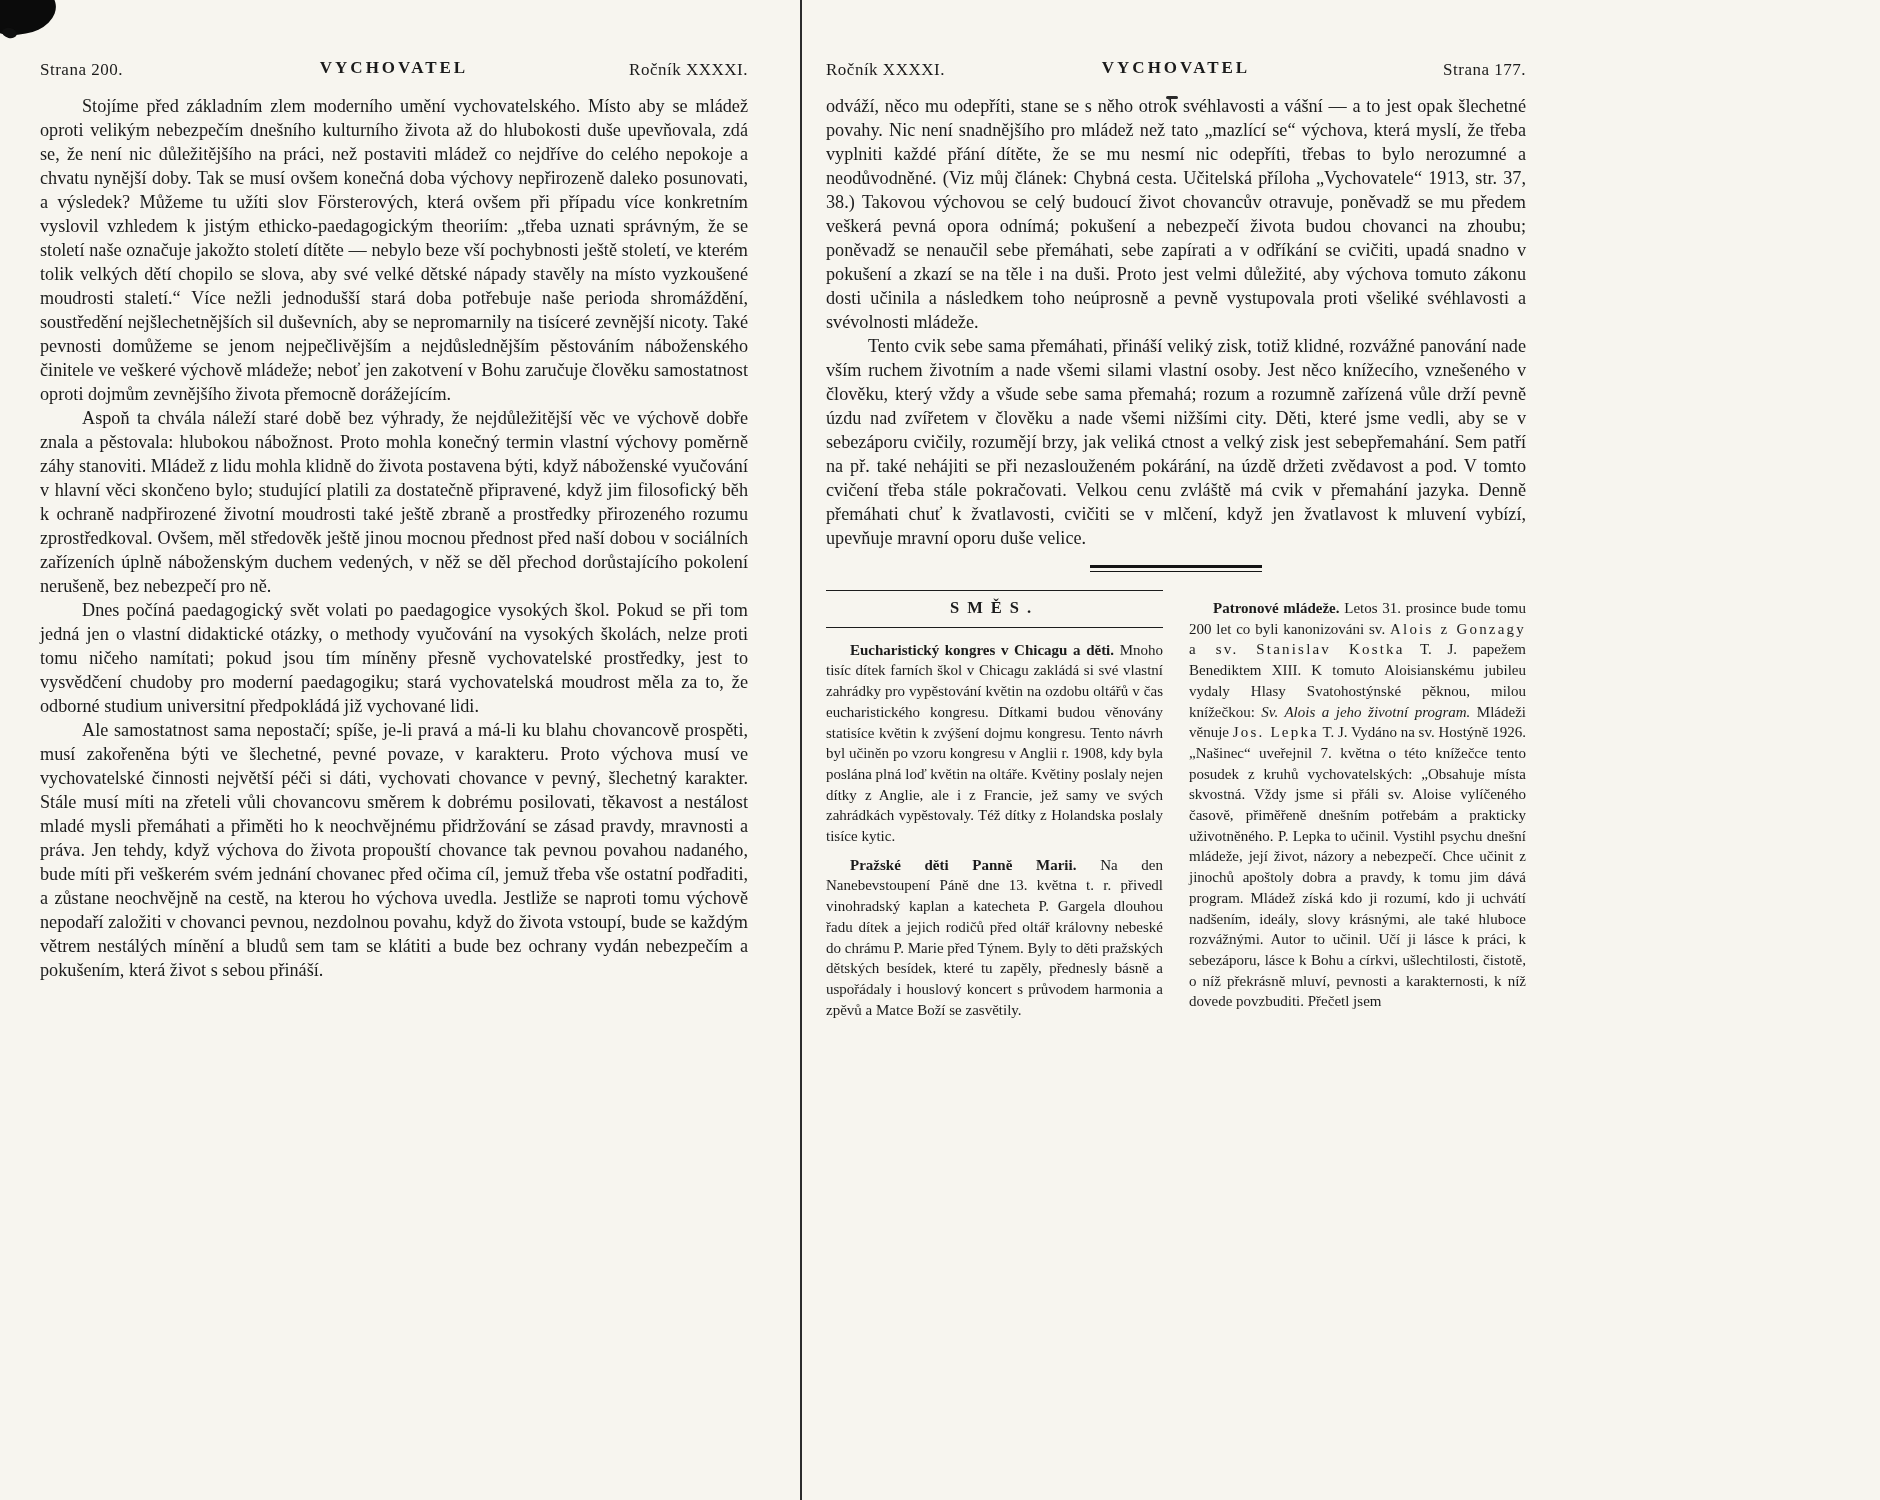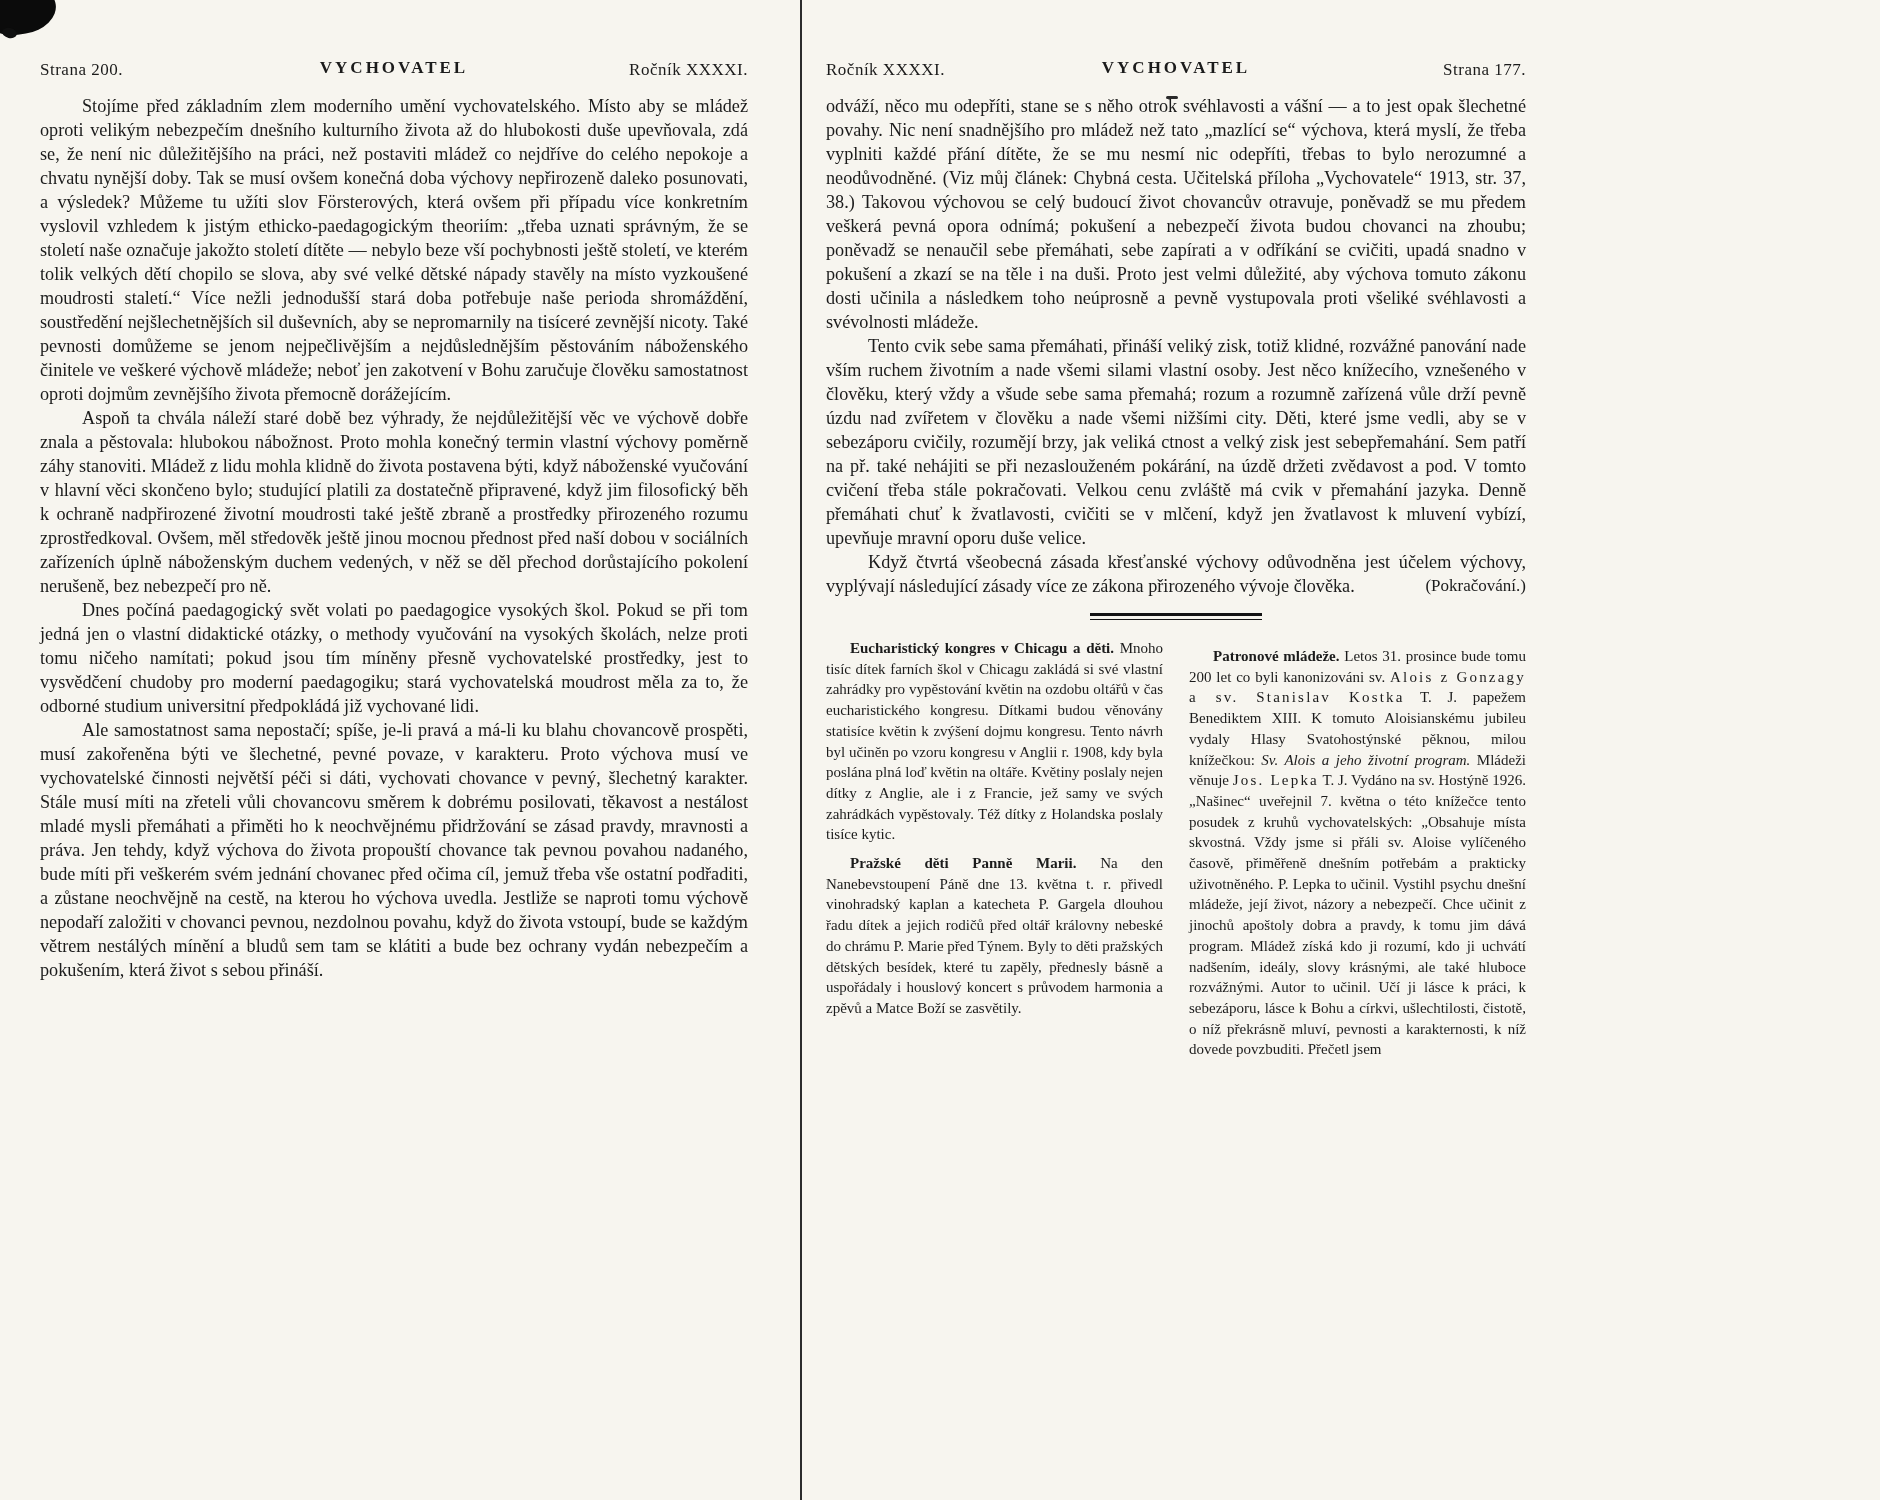--- a/index.html
+++ b/index.html
@@ -87,28 +87,32 @@
   <section class="page page--right">
     <header class="page-header">
       <span class="ph-side ph-left">Ročník XXXXI.</span>
       <div class="ph-center">VYCHOVATEL</div>
       <span class="ph-side ph-right">Strana 177.</span>
     </header>
 
     <div class="page-body">
       <p class="no-indent">odváží, něco mu odepříti, stane se s něho otrok svéhlavosti a vášní — a to jest opak šlechetné povahy. Nic není snadnějšího pro mládež než tato „mazlící se“ výchova, která myslí, že třeba vyplniti každé přání dítěte, že se mu nesmí nic odepříti, třebas to bylo nerozumné a neodůvodněné. (Viz můj článek: Chybná cesta. Učitelská příloha „Vychovatele“ 1913, str. 37, 38.) Takovou výchovou se celý budoucí život chovancův otravuje, poněvadž se mu předem veškerá pevná opora odnímá; pokušení a nebezpečí života budou chovanci na zhoubu; poněvadž se nenaučil sebe přemáhati, sebe zapírati a v odříkání se cvičiti, upadá snadno v pokušení a zkazí se na těle i na duši. Proto jest velmi důležité, aby výchova tomuto zákonu dosti učinila a následkem toho neúprosně a pevně vystupovala proti všeliké svéhlavosti a svévolnosti mládeže.</p>
       <p>Tento cvik sebe sama přemáhati, přináší veliký zisk, totiž klidné, rozvážné panování nade vším ruchem životním a nade všemi silami vlastní osoby. Jest něco knížecího, vznešeného v člověku, který vždy a všude sebe sama přemahá; rozum a rozumně zařízená vůle drží pevně úzdu nad zvířetem v člověku a nade všemi nižšími city. Děti, které jsme vedli, aby se v sebezáporu cvičily, rozumějí brzy, jak veliká ctnost a velký zisk jest sebepřemahání. Sem patří na př. také nehájiti se při nezaslouženém pokárání, na úzdě držeti zvědavost a pod. V tomto cvičení třeba stále pokračovati. Velkou cenu zvláště má cvik v přemahání jazyka. Denně přemáhati chuť k žvatlavosti, cvičiti se v mlčení, když jen žvatlavost k mluvení vybízí, upevňuje mravní oporu duše velice.</p>
-      <p class="par-with-note"><span>Když čtvrtá všeobecná zásada křesťanské výchovy odůvodněna jest účelem výchovy, vyplývají následující zásady více ze zákona přirozeného vývoje člověka.</span><span class="cont-note">(Pokračování.)</span></p>
     </div>
 
     <div class="section-end-rule"></div>
 
     <div class="two-col">
 
       <div class="col col--left">
+        <div class="smes-head">
+          <hr class="smes-rule">
+          <div class="smes-title">SMĚS.</div>
+          <hr class="smes-rule">
+        </div>
 
         <p class="news-item"><span class="lead">Eucharistický kongres v Chicagu a děti.</span><span> Mnoho tisíc dítek farních škol v Chicagu zakládá si své vlastní zahrádky pro vypěstování květin na ozdobu oltářů v čas eucharistického kongresu. Dítkami budou věnovány statisíce květin k zvýšení dojmu kongresu. Tento návrh byl učiněn po vzoru kongresu v Anglii r. 1908, kdy byla poslána plná loď květin na oltáře. Květiny poslaly nejen dítky z Anglie, ale i z Francie, jež samy ve svých zahrádkách vypěstovaly. Též dítky z Holandska poslaly tisíce kytic.</span></p>
 
         <p class="news-item"><span class="lead">Pražské děti Panně Marii.</span><span> Na den Nanebevstoupení Páně dne 13. května t. r. přivedl vinohradský kaplan a katecheta P. Gargela dlouhou řadu dítek a jejich rodičů před oltář královny nebeské do chrámu P. Marie před Týnem. Byly to děti pražských dětských besídek, které tu zapěly, přednesly básně a uspořádaly i houslový koncert s průvodem harmonia a zpěvů a Matce Boží se zasvětily.</span></p>
       </div>
 
       <div class="col col--right">
         <p class="news-item"><span class="lead">Patronové mládeže.</span><span> Letos 31. prosince bude tomu 200 let co byli kanonizováni sv. </span><span class="spaced">Alois z Gonzagy a sv. Stanislav Kostka</span><span> T. J. papežem Benediktem XIII. K tomuto Aloisianskému jubileu vydaly Hlasy Svatohostýnské pěknou, milou knížečkou: </span><span class="ital">Sv. Alois a jeho životní program.</span><span> Mládeži věnuje </span><span class="spaced">Jos. Lepka</span><span> T. J. Vydáno na sv. Hostýně 1926. „Našinec“ uveřejnil 7. května o této knížečce tento posudek z kruhů vychovatelských: „Obsahuje místa skvostná. Vždy jsme si přáli sv. Aloise vylíčeného časově, přiměřeně dnešním potřebám a prakticky uživotněného. P. Lepka to učinil. Vystihl psychu dnešní mládeže, její život, názory a nebezpečí. Chce učinit z jinochů apoštoly dobra a pravdy, k tomu jim dává program. Mládež získá kdo ji rozumí, kdo ji uchvátí nadšením, ideály, slovy krásnými, ale také hluboce rozvážnými. Autor to učinil. Učí ji lásce k práci, k sebezáporu, lásce k Bohu a církvi, ušlechtilosti, čistotě, o níž překrásně mluví, pevnosti a karakternosti, k níž dovede povzbuditi. Přečetl jsem</span></p>
       </div>
 

